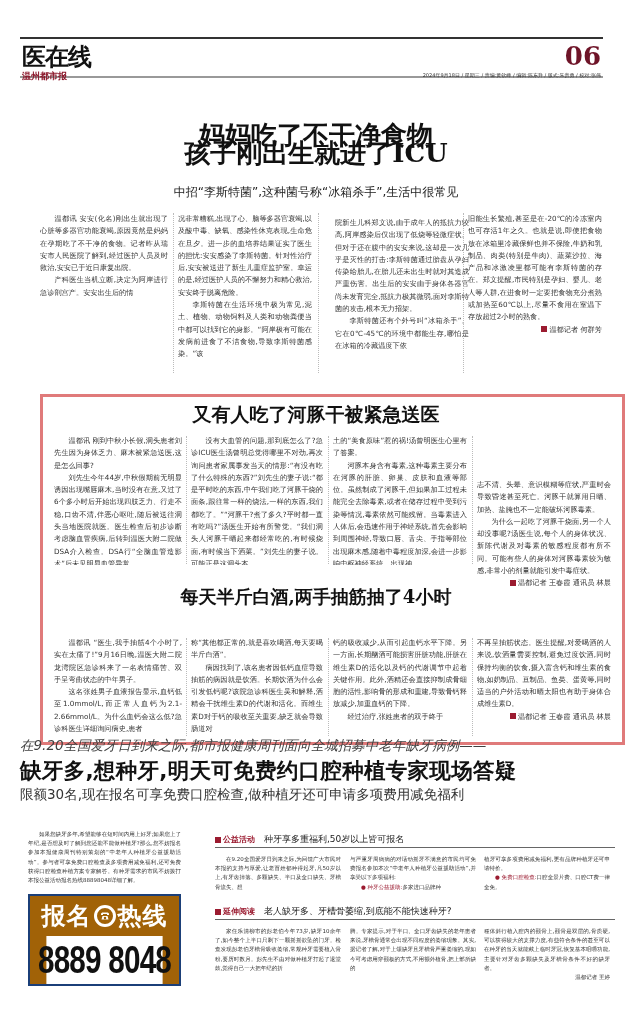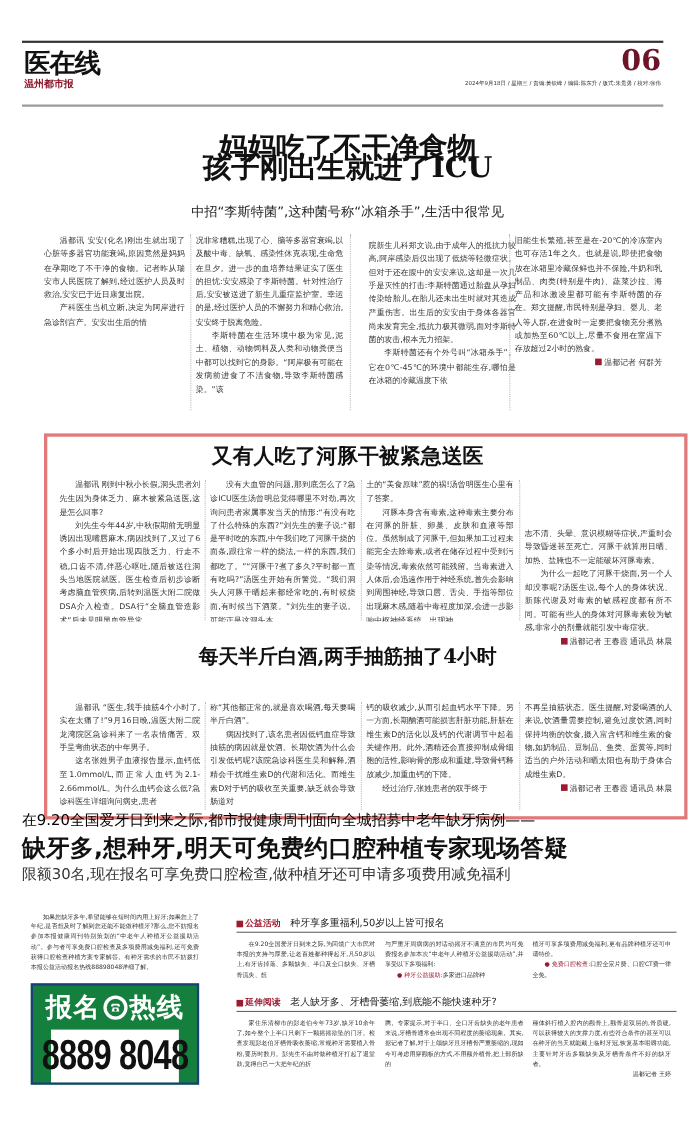--- a/index.html
+++ b/index.html
@@ -1,44 +1,44 @@
 <!DOCTYPE html>
 <html><head>
 <meta charset="utf-8">
 <style>
   * { box-sizing: border-box; margin: 0; padding: 0; }
   html, body { width: 632px; height: 1024px; background: #ffffff; overflow: hidden; }
   body { font-family: "DejaVu Sans", sans-serif; color: #222; position: relative; }
 
-  .masthead { position: absolute; left: 20px; top: 37px; width: 583px; height: 60px; border-top: 2px solid #333; border-bottom: 2px solid #999; }
+  .masthead { position: absolute; left: 20px; top: 37px; width: 583px; height: 41px; border-top: 2px solid #333; border-bottom: 2px solid #999; }
   .mh-title { position: absolute; left: 2px; top: 2px; font-family: "DejaVu Serif", serif; font-size: 24px; font-weight: bold; color: #111; letter-spacing: -1px; }
   .mh-paper { position: absolute; left: 2px; top: 31px; font-family: "DejaVu Serif", serif; font-size: 9px; font-weight: bold; color: #8a1428; }
   .mh-page { position: absolute; right: 2px; top: 2px; font-family: "DejaVu Serif", serif; font-size: 26px; font-weight: bold; color: #6e1428; }
   .mh-meta { position: absolute; right: 2px; top: 33px; font-size: 5px; color: #333; white-space: nowrap; }
 
   .h1 { position: absolute; left: 0; width: 632px; text-align: center; font-family: "DejaVu Serif", serif; font-weight: bold; color: #111; }
   .sub { position: absolute; left: 0; width: 632px; text-align: center; color: #222; }
 
   .col { position: absolute; font-size: 7.2px; line-height: 12.3px; color: #333; text-align: justify; overflow: hidden; }
   .col p { text-indent: 2em; }
   .col p.noind { text-indent: 0; }
   .vr { position: absolute; width: 0; border-left: 1px dotted #bbb; }
   .byline { text-align: right; color: #333; }
   .sq { display: inline-block; width: 6px; height: 6px; background: #9b1b30; margin-right: 2px; vertical-align: -0.5px; }
 
   .redbox { position: absolute; left: 40px; top: 394px; width: 585px; height: 351px; border: 3px solid #e07a7a; }
 
-  .promo-pre { position: absolute; left: 20px; top: 737px; font-size: 13.5px; color: #000000; white-space: nowrap; }
+  .promo-pre { position: absolute; left: 20px; top: 737px; font-size: 13.5px; color: #404040; white-space: nowrap; font-style: italic; }
   .promo-main { position: absolute; left: 20px; top: 756px; font-size: 21.5px; font-weight: bold; color: #111; white-space: nowrap; letter-spacing: 0.3px; }
   .promo-sub { position: absolute; left: 20px; top: 786px; font-size: 13.5px; color: #333; white-space: nowrap; }
 
   .small { position: absolute; font-size: 5.5px; line-height: 9.2px; color: #333; text-align: justify; overflow: hidden; }
   .small p { text-indent: 2em; }
 
-  .hotline { position: absolute; left: 28px; top: 894px; width: 153px; height: 92px; background: #15803d; border: 2px solid #1b3f78; }
+  .hotline { position: absolute; left: 28px; top: 894px; width: 153px; height: 92px; background: #a16207; border: 2px solid #1b3f78; }
   .hl-top { height: 40px; display: flex; align-items: center; justify-content: center; color: #fff; font-size: 24px; font-weight: bold; letter-spacing: 1px; }
   .hl-icon { display: inline-flex; width: 22px; height: 22px; border: 3px solid #fff; border-radius: 50%; align-items: center; justify-content: center; margin: 0 2px; }
   .hl-icon svg { width: 12px; height: 12px; }
   .hl-bot { background: #fff; height: 48px; display: flex; align-items: center; justify-content: center; font-family: "Liberation Sans", sans-serif; font-size: 38px; font-weight: bold; color: #111; letter-spacing: -1px; transform: scaleX(0.78); transform-origin: center; white-space: nowrap; }
 
   .sec-head { position: absolute; left: 215px; height: 14px; width: 400px; font-size: 9px; color: #222; white-space: nowrap; border-bottom: 1px solid #666; padding-bottom: 14px; }
   .sec-tag { color: #9b1b30; font-weight: bold; font-size: 8px; margin-right: 6px; }
   .dot { color: #9b1b30; }
   .hl-red { color: #9b1b30; }
 </style>
@@ -78,21 +78,21 @@
   </div>
 </div>
 
 <div class="redbox"></div>
 
 <div>
   <div class="h1" style="top:402px;font-size:19px;">又有人吃了河豚干被紧急送医</div>
 
   <div class="col" style="left:54px;top:435px;width:128px;height:130px;">
     <p>温都讯 刚到中秋小长假,洞头患者刘先生因为身体乏力、麻木被紧急送医,这是怎么回事?</p>
-    <p>刘先生今年44岁,中秋假期前无明显诱因出现嘴唇麻木,病因找到了,又过了6个多小时后开始出现四肢乏力、行走不稳,口齿不清,伴恶心呕吐,随后被送往洞头当地医院就医。医生检查后初步诊断考虑脑血管疾病,后转到温医大附二院做DSA介入检查。DSA行“全脑血管造影术”后未见明显血管异常。</p>
+    <p>刘先生今年44岁,中秋假期前无明显诱因出现嘴唇麻木,当时没有在意,又过了6个多小时后开始出现四肢乏力、行走不稳,口齿不清,伴恶心呕吐,随后被送往洞头当地医院就医。医生检查后初步诊断考虑脑血管疾病,后转到温医大附二院做DSA介入检查。DSA行“全脑血管造影术”后未见明显血管异常。</p>
   </div>
   <div class="vr" style="left:186px;top:436px;height:128px;"></div>
   <div class="col" style="left:191px;top:435px;width:132px;height:130px;">
     <p>没有大血管的问题,那到底怎么了?急诊ICU医生汤曾明总觉得哪里不对劲,再次询问患者家属事发当天的情形:“有没有吃了什么特殊的东西?”刘先生的妻子说:“都是平时吃的东西,中午我们吃了河豚干烧的面条,跟往常一样的烧法,一样的东西,我们都吃了。”“河豚干?煮了多久?平时都一直有吃吗?”汤医生开始有所警觉。“我们洞头人河豚干晒起来都经常吃的,有时候烧面,有时候当下酒菜。”刘先生的妻子说。可能正是这洞头本</p>
   </div>
   <div class="vr" style="left:328px;top:436px;height:128px;"></div>
   <div class="col" style="left:333px;top:435px;width:134px;height:130px;">
     <p class="noind">土的“美食原味”惹的祸!汤曾明医生心里有了答案。</p>
     <p>河豚本身含有毒素,这种毒素主要分布在河豚的肝脏、卵巢、皮肤和血液等部位。虽然制成了河豚干,但如果加工过程未能完全去除毒素,或者在储存过程中受到污染等情况,毒素依然可能残留。当毒素进入人体后,会迅速作用于神经系统,首先会影响到周围神经,导致口唇、舌尖、手指等部位出现麻木感,随着中毒程度加深,会进一步影响中枢神经系统。出现神</p>
   </div>

